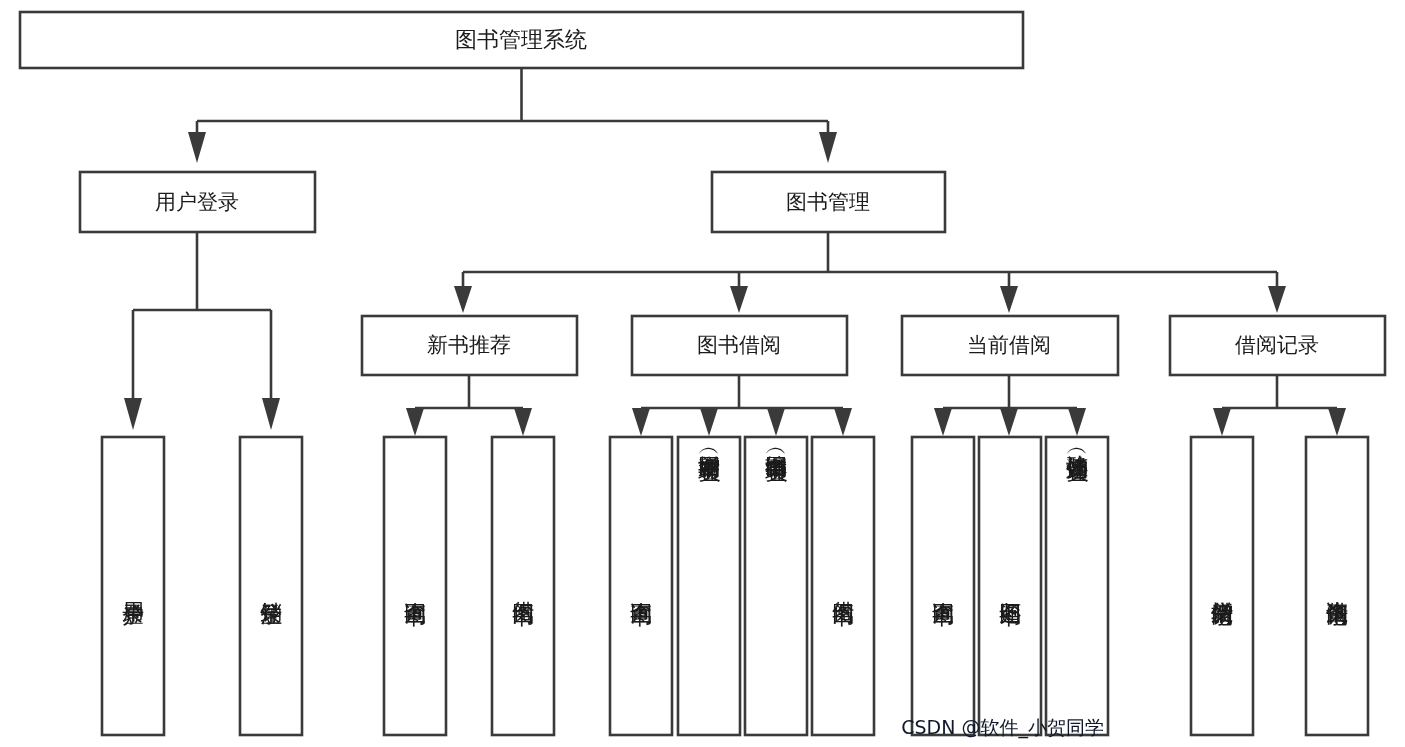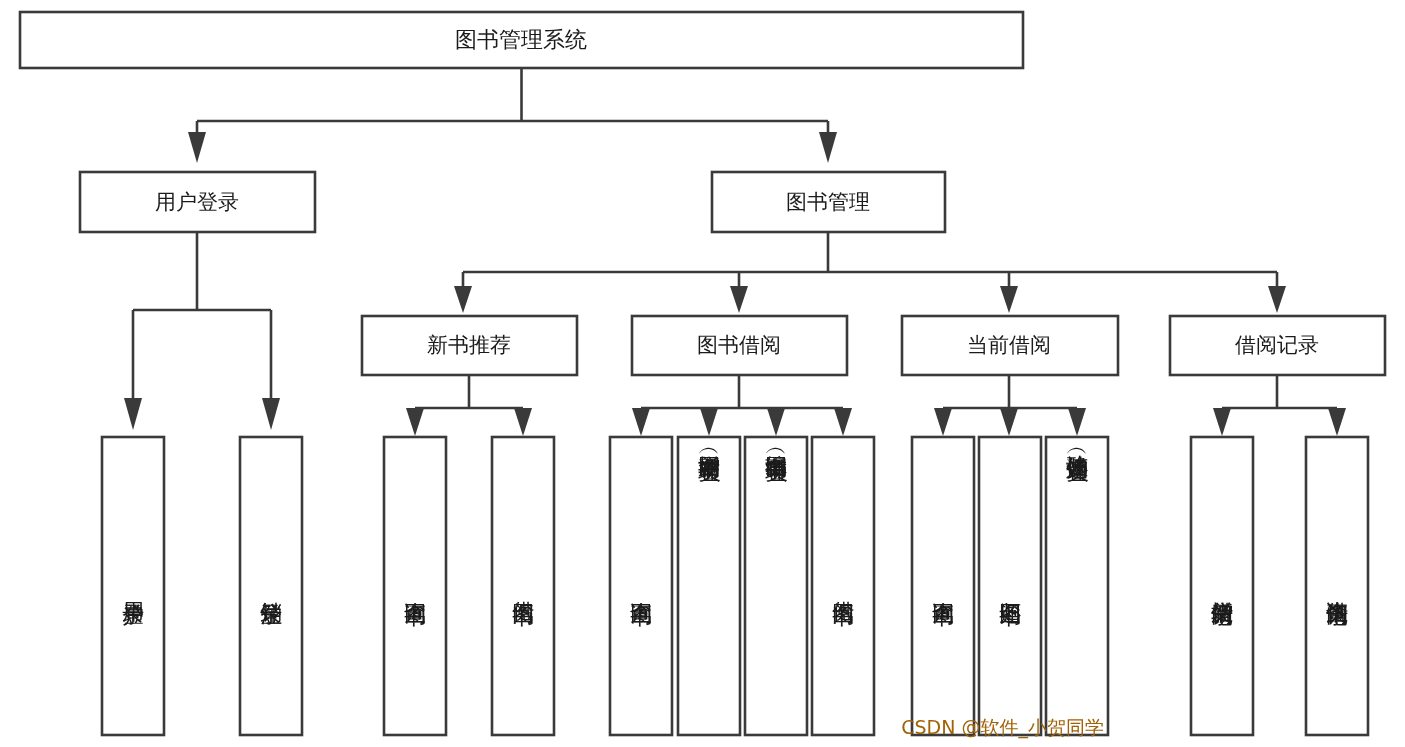--- a/index.html
+++ b/index.html
@@ -74,21 +74,21 @@
     letter-spacing: 1px;
     white-space: nowrap;
     text-align: center;
   }
   .watermark {
     position: absolute;
     right: 12px;
     bottom: 6px;
     font-family: "DejaVu Sans", "Liberation Sans", sans-serif;
     font-size: 19px;
-    color: #a16207;
+    color: #0f172a;
     white-space: nowrap;
     user-select: none;
   }
 </style>
 </head>
 <body>
 
 <div id="diagram-root">
 
   <svg id="tree-svg" viewBox="0 0 1405 747">

